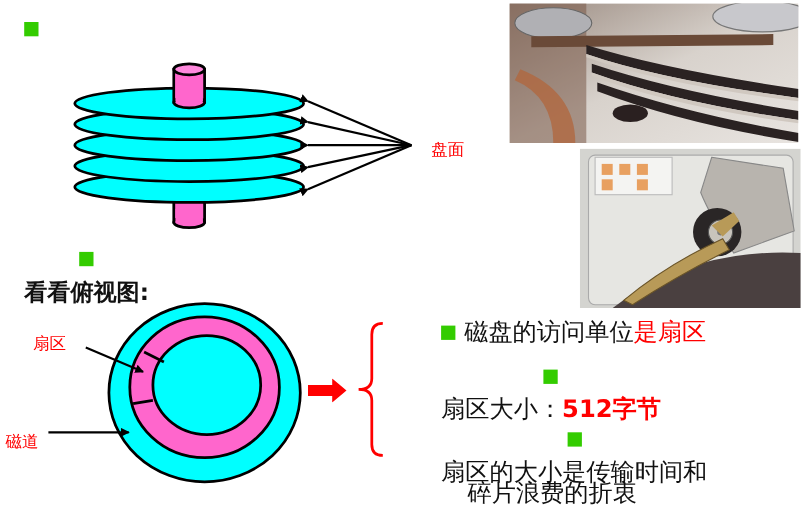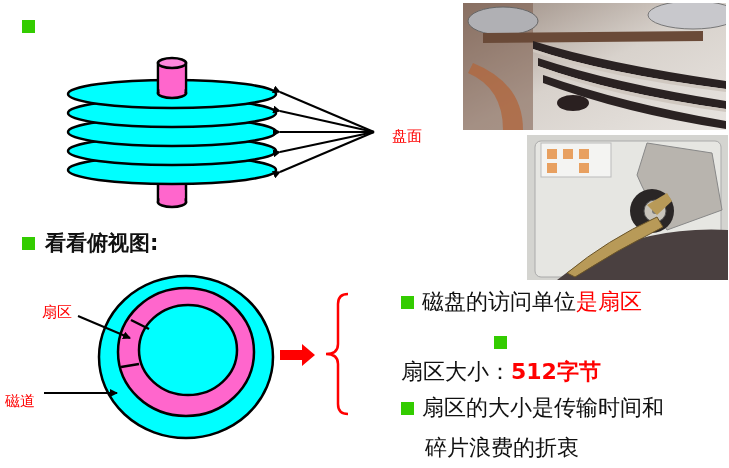--- a/index.html
+++ b/index.html
@@ -96,41 +96,41 @@
     <path d="M120,8 L185,18 L195,75 L140,95 Q118,60 110,40 Z" fill="#b8b4ae" stroke="#888"></path>
     <ellipse cx="125" cy="76" rx="22" ry="22" fill="#2a2626"></ellipse>
     <circle cx="128" cy="76" r="11" fill="#c8c4bc" stroke="#555"></circle>
     <circle cx="128" cy="76" r="3" fill="#777"></circle>
     <path d="M30,145 Q100,90 201,95 L201,145 Z" fill="#4a4040"></path>
     <path d="M40,138 Q80,105 130,82 L136,92 Q90,115 48,142 Z" fill="#b89a58" stroke="#6a5428"></path>
     <path d="M120,70 L140,58 L145,66 L130,80 Z" fill="#b89a58"></path>
   </svg>
 </div>
 
-<div class="abs heading" style="left:22px; top:229px;">
+<div class="abs heading" style="left:22px; top:229px;flex-direction:column;">
   <span class="bullet-sq"></span>
   <span>看看俯视图:</span>
 </div>
 
 <svg class="abs" style="left:0px; top:270px;" width="280" height="198" viewBox="0 270 280 198">
   <defs>
     <marker id="ah2" markerWidth="8" markerHeight="8" refX="7" refY="4" orient="auto" markerUnits="userSpaceOnUse">
       <path d="M0,0 L8,4 L0,8 Z" fill="#000"></path>
     </marker>
   </defs>
   <ellipse cx="186" cy="357" rx="87" ry="81" fill="#00ffff" stroke="#000" stroke-width="2.5"></ellipse>
   <ellipse cx="186" cy="352" rx="68" ry="64" fill="#ff66cc" stroke="#000" stroke-width="2.5"></ellipse>
   <ellipse cx="188" cy="350" rx="49" ry="45" fill="#00ffff" stroke="#000" stroke-width="2.5"></ellipse>
   <line x1="131" y1="320" x2="149" y2="329" stroke="#000" stroke-width="2.5"></line>
   <line x1="121" y1="367" x2="139" y2="364" stroke="#000" stroke-width="2.5"></line>
   <line x1="78" y1="316" x2="130" y2="338" stroke="#000" stroke-width="2" marker-end="url(#ah2)"></line>
   <line x1="44" y1="393" x2="117" y2="393" stroke="#000" stroke-width="2" marker-end="url(#ah2)"></line>
 </svg>
 
-<div class="abs label-red" style="left:42px; top:303px;">扇区</div>
+<div class="abs label-red" style="left:30px; top:303px;">扇区</div>
 <div class="abs label-red" style="left:5px; top:392px;">磁道</div>
 
 <svg class="abs" style="left:280px; top:344px;" width="36" height="22" viewBox="0 0 36 22">
   <path d="M0,6 L22,6 L22,0 L35,11 L22,22 L22,16 L0,16 Z" fill="#ff0000"></path>
 </svg>
 
 <svg class="abs" style="left:318px; top:290px;" width="34" height="128" viewBox="0 0 34 128">
   <path d="M30,4 Q20,4 20,14 L20,54 Q20,64 8,64 Q20,64 20,74 L20,114 Q20,124 30,124" fill="none" stroke="#ff0000" stroke-width="2.5"></path>
 </svg>
 
@@ -141,19 +141,19 @@
   </span>
 </div>
 
 <div class="abs point" style="left:356px; top:336px;flex-direction:column;">
   <span class="bullet-sq"></span>
   <span>
     <span>扇区大小：</span><span class="red bold">512字节</span>
   </span>
 </div>
 
-<div class="abs point" style="left:356px; top:393px;">
+<div class="abs point" style="left:356px; top:393px;flex-direction:column;">
   <span class="bullet-sq"></span>
   <span>扇区的大小是传输时间和</span>
 </div>
 <div class="abs point" style="left:380px; top:433px;text-align:center;">
   <span>碎片浪费的折衷</span>
 </div>
 
 </body></html>

